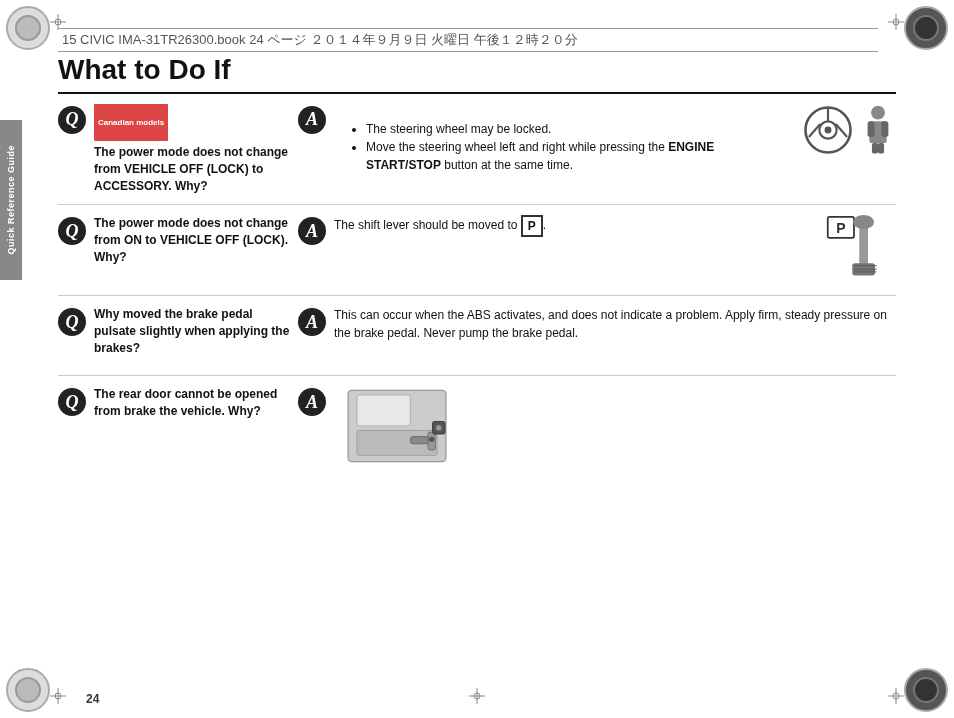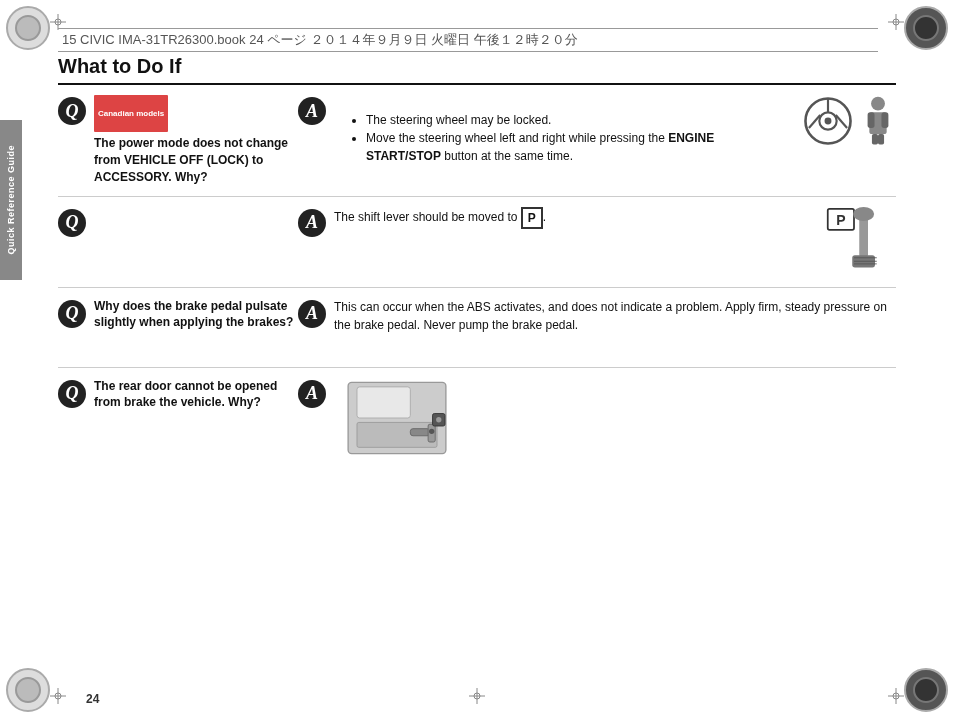--- a/index.html
+++ b/index.html
@@ -55,21 +55,21 @@
     .main-content {
       position: absolute;
       top: 55px;
       left: 58px;
       right: 58px;
       bottom: 40px;
     }
 
     
     .page-title {
-      font-size: 20px;
+      font-size: 28px;
       font-weight: bold;
       color: #111;
       border-bottom: 2px solid #111;
       padding-bottom: 6px;
       margin-bottom: 0;
       line-height: 1.1;
     }
 
     
     .qa-section {
@@ -355,20 +355,21 @@
         </svg>
       </div>
     </div>
   </div>
 
   <div class="qa-section">
     <div class="q-block">
       <div class="q-circle">
         <span>Q</span>
       </div>
+      <div class="q-text">The power mode does not change from ON to VEHICLE OFF (LOCK). Why?</div>
     </div>
     <div class="a-block">
       <div class="a-circle">
         <span>A</span>
       </div>
       <div class="a-text">
         <span>The shift lever should be moved to</span>
         <span class="p-box">P</span>.
       </div>
 
@@ -386,21 +387,21 @@
         <line x1="32" y1="65" x2="58" y2="65" stroke="#555" stroke-width="1"></line>
       </svg>
     </div>
   </div>
 
   <div class="qa-section">
     <div class="q-block">
       <div class="q-circle">
         <span>Q</span>
       </div>
-      <div class="q-text">Why does the brake pedal pulsate slightly when applying the brakes?</div>
+      <div class="q-text">Why moved the brake pedal pulsate slightly when applying the brakes?</div>
     </div>
     <div class="a-block">
       <div class="a-circle">
         <span>A</span>
       </div>
       <div class="a-text">This can occur when the ABS activates, and does not indicate a problem. Apply firm, steady pressure on the brake pedal. Never pump the brake pedal.</div>
     </div>
   </div>
 
   <div class="qa-section">

